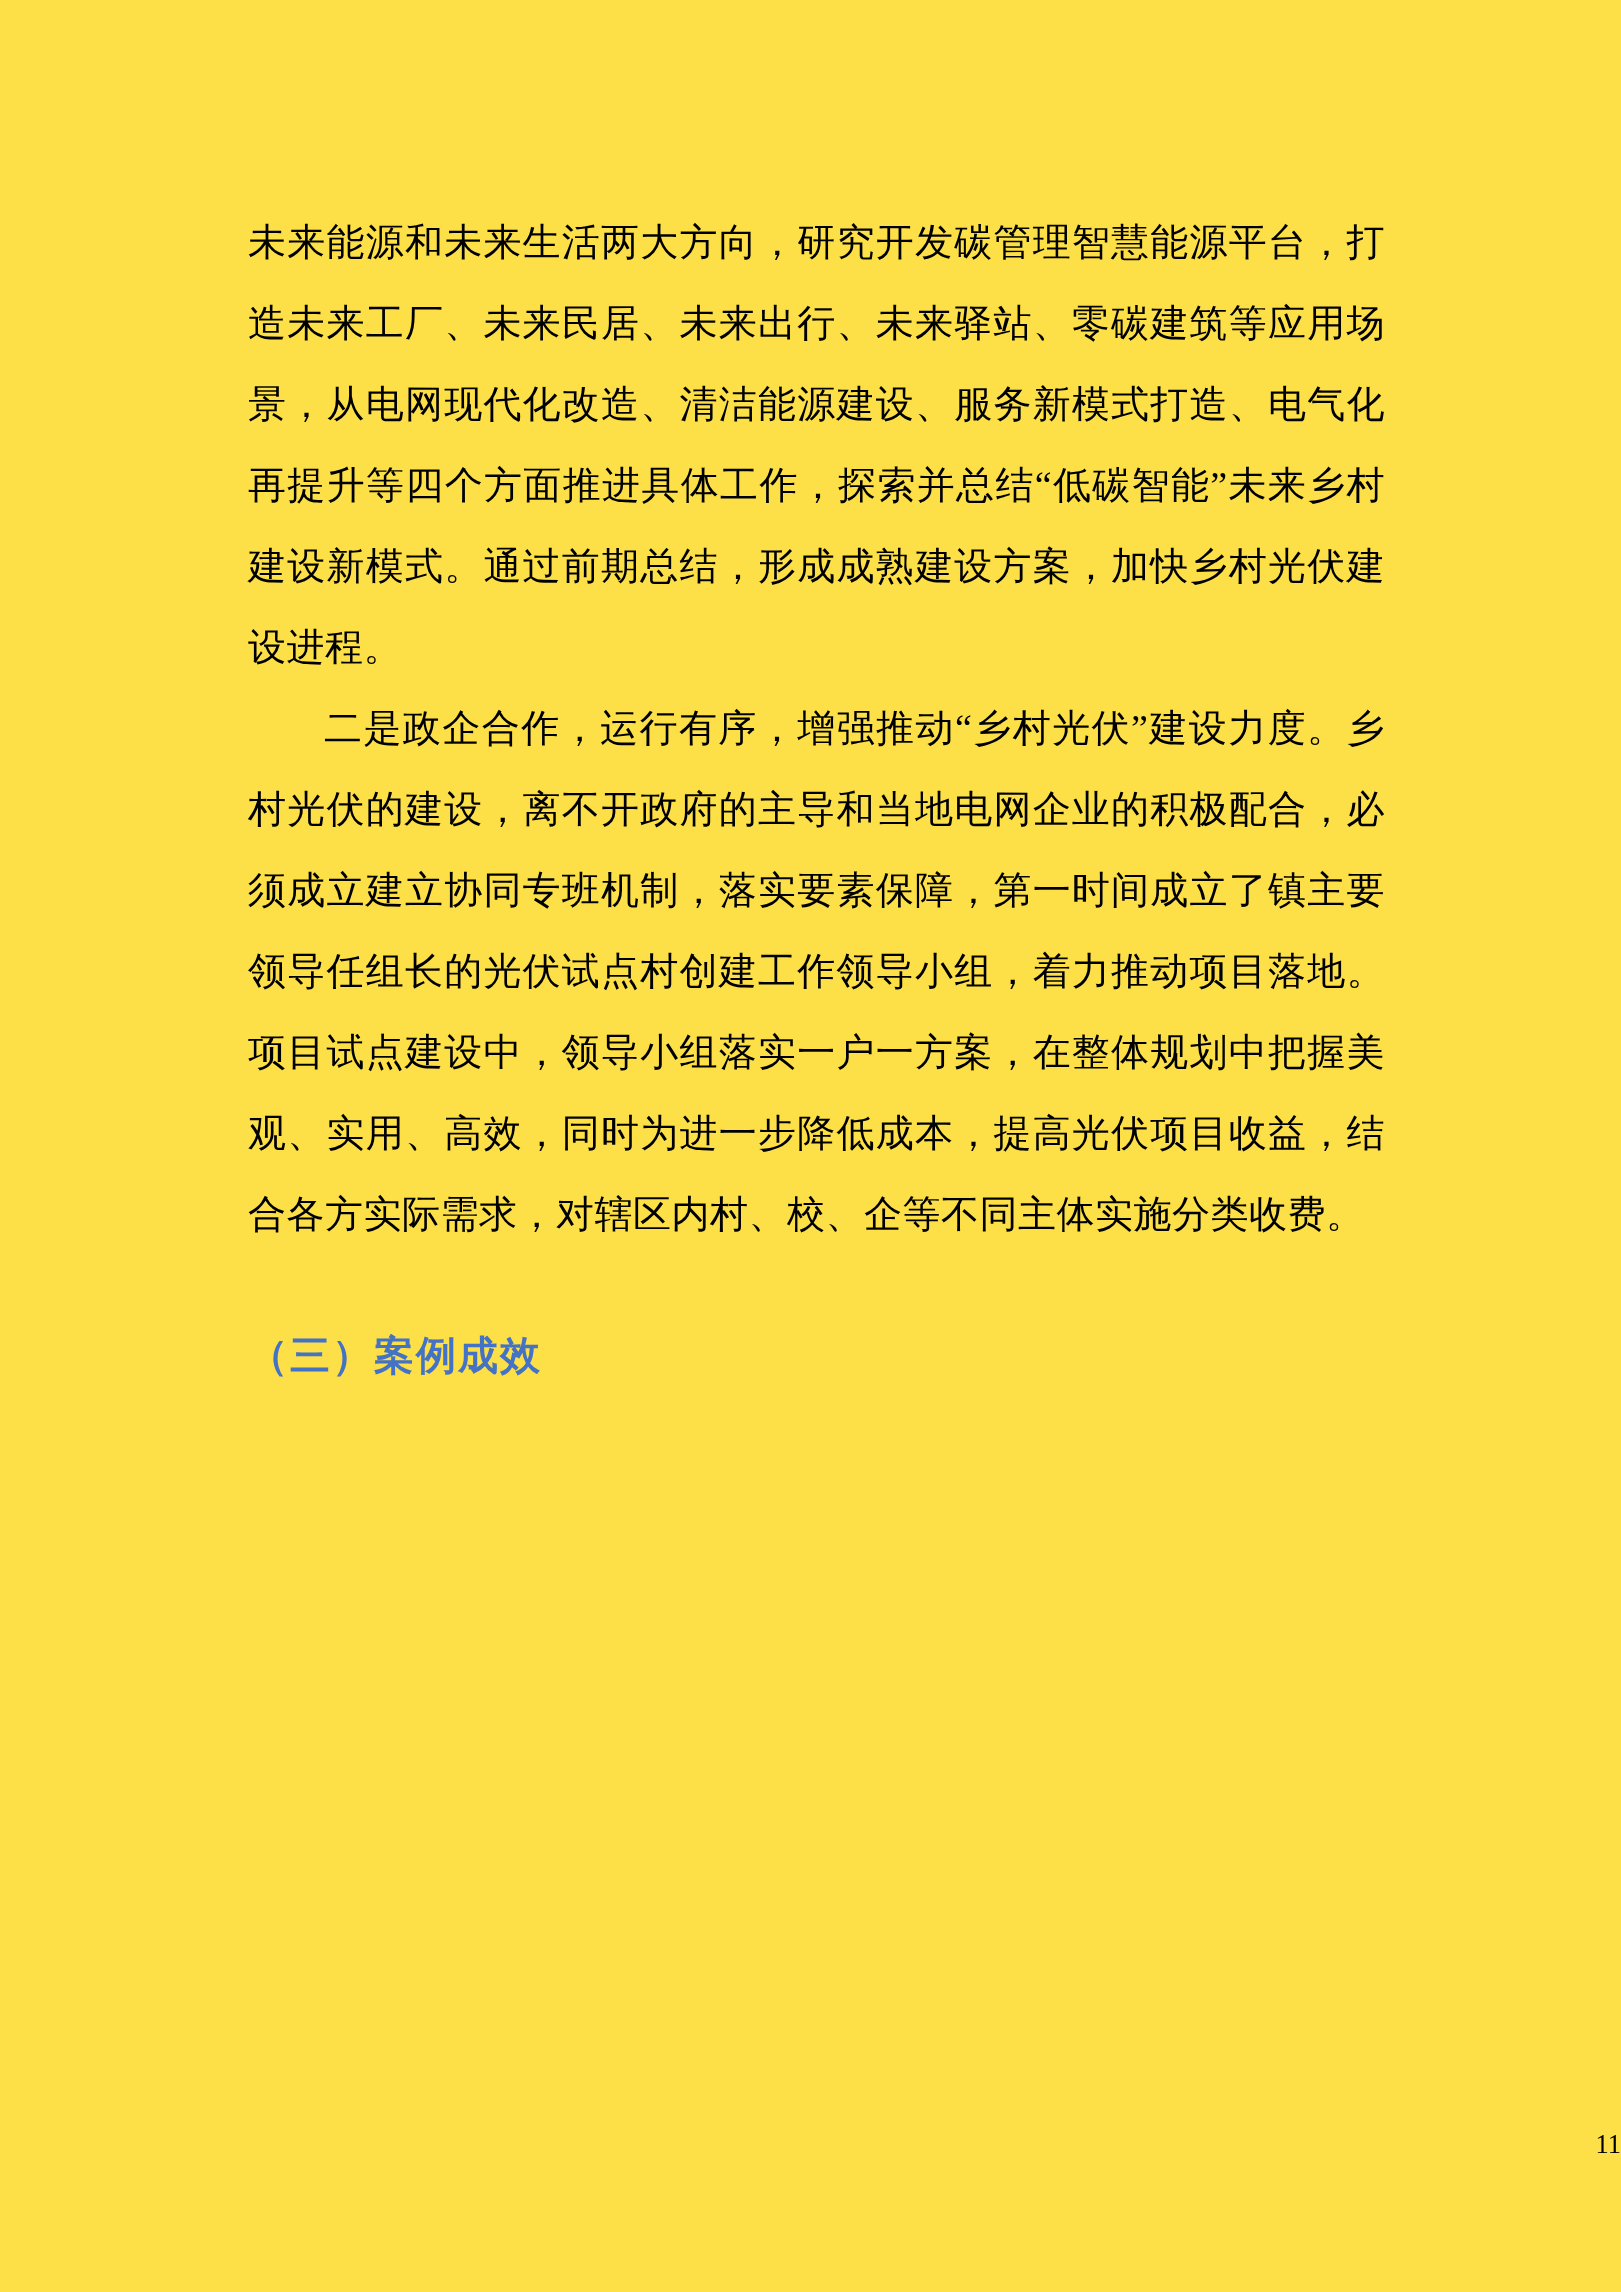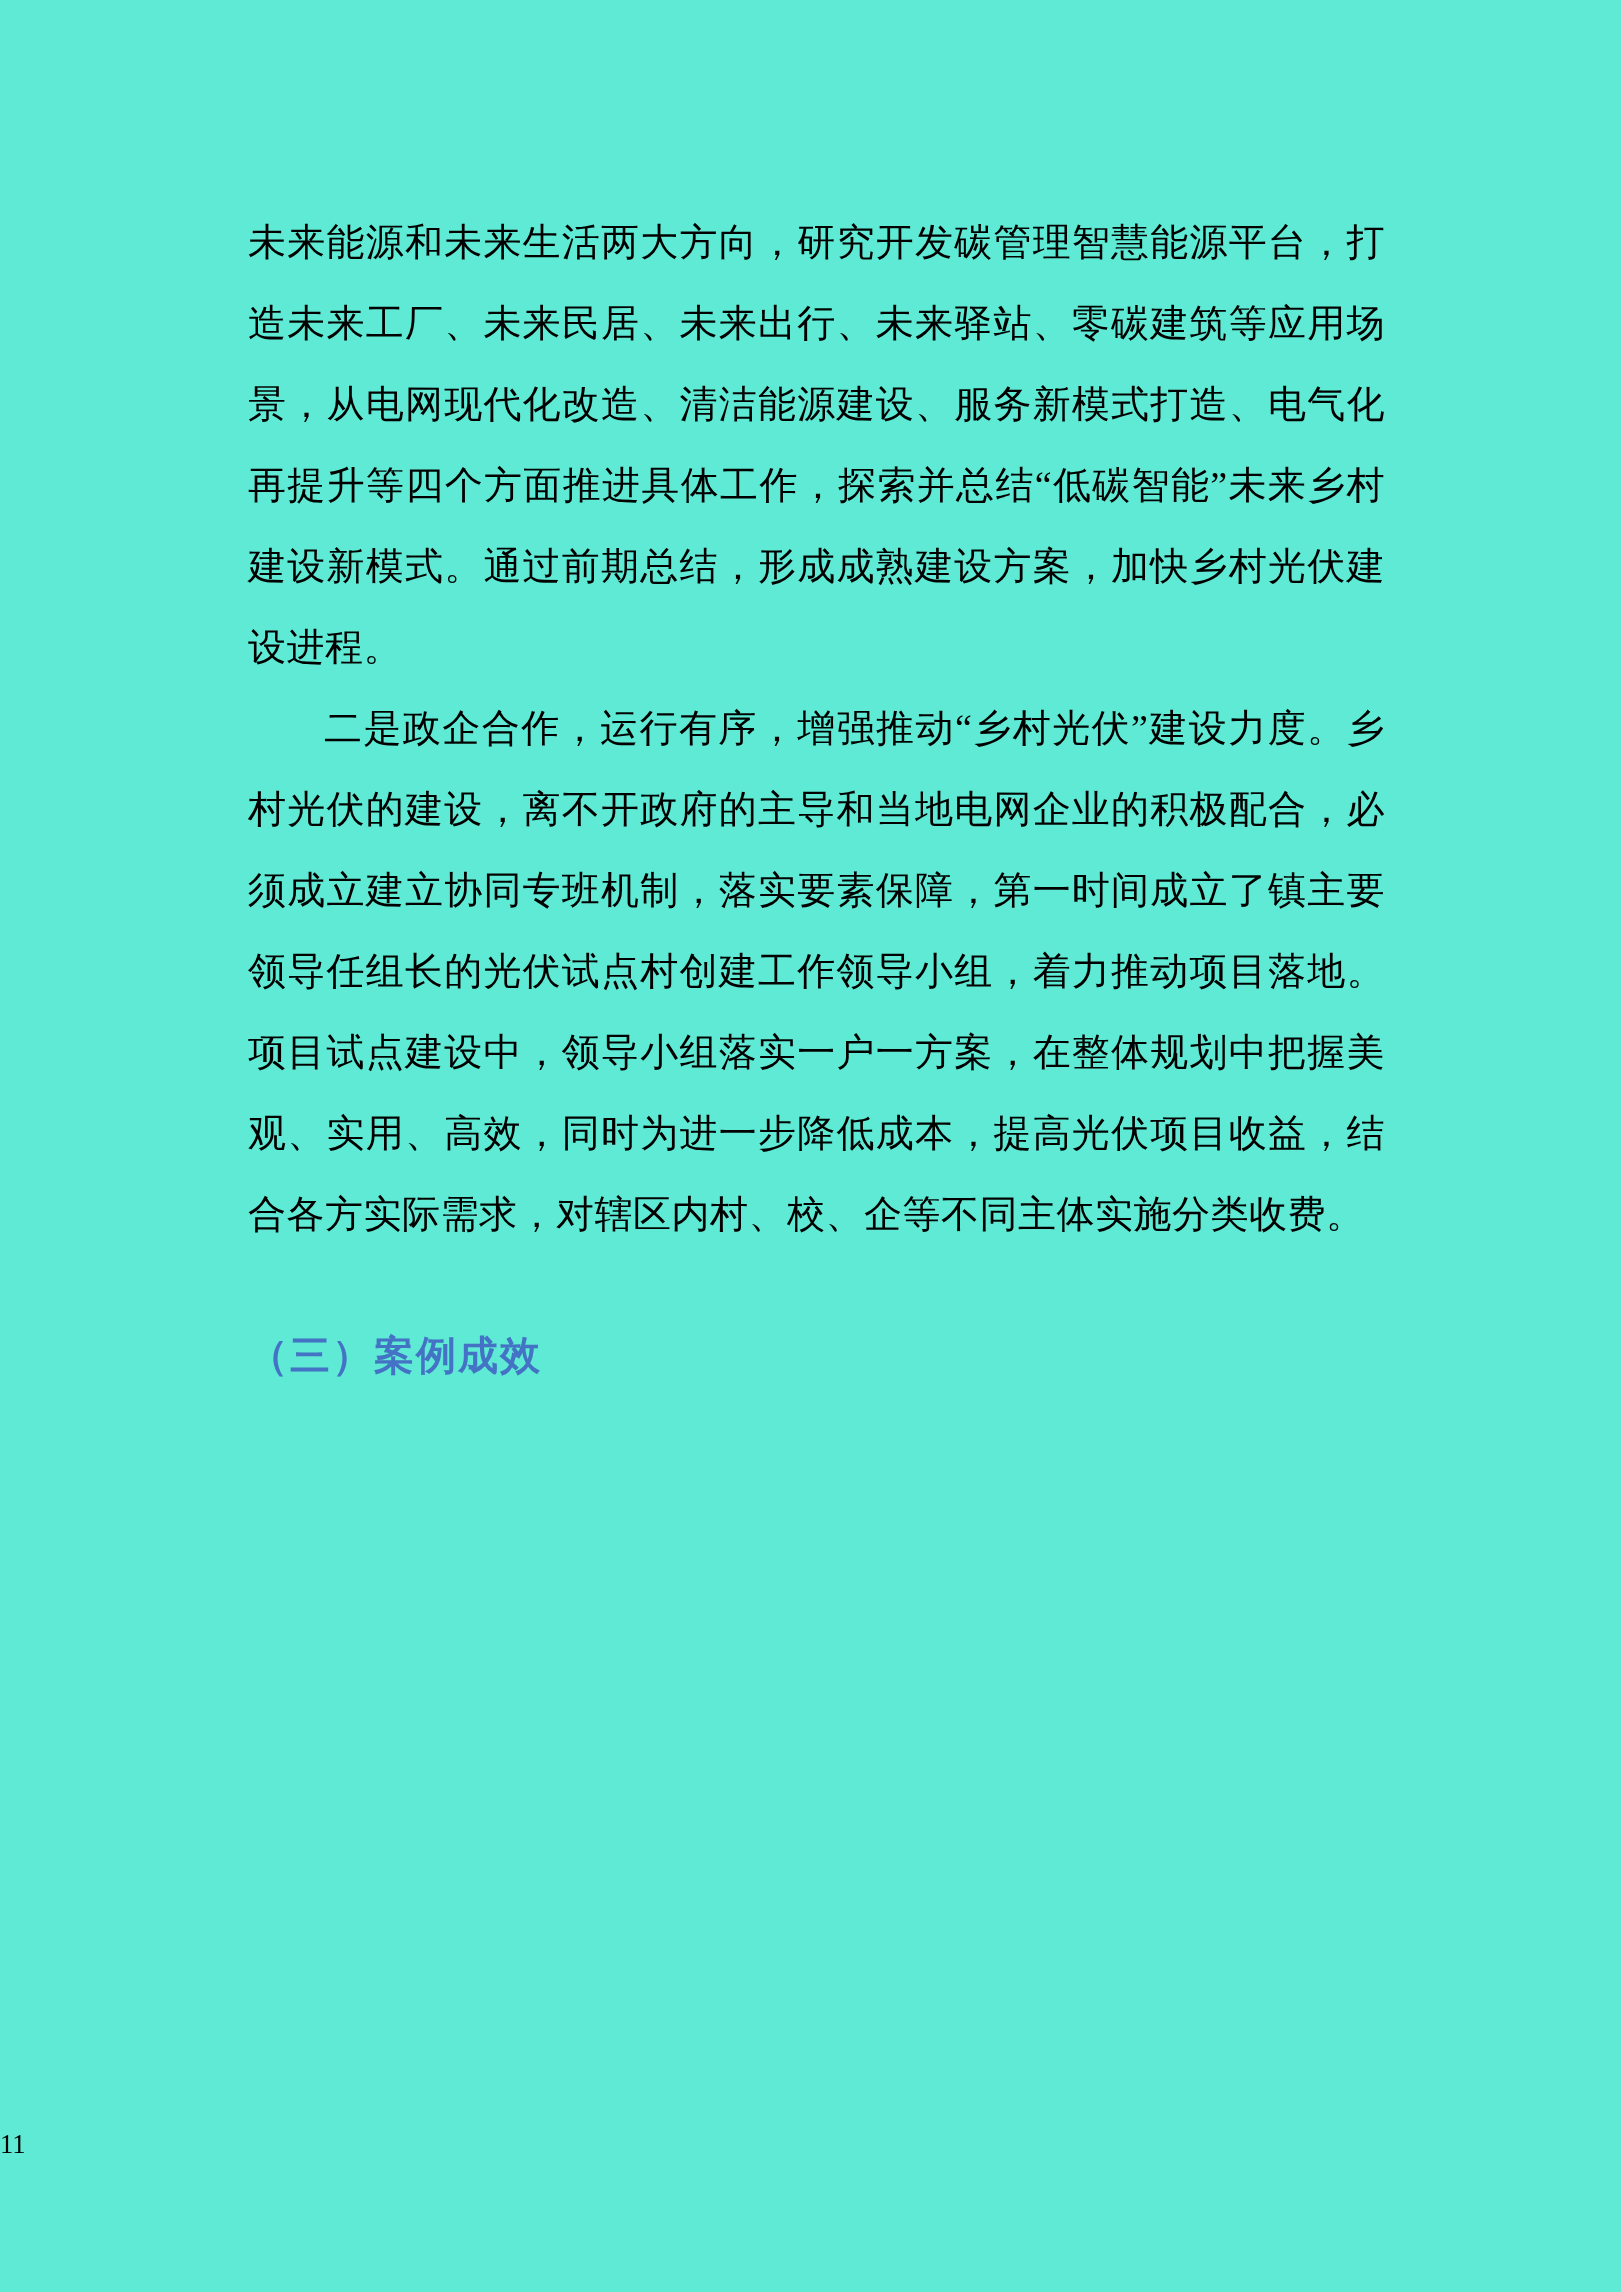--- a/index.html
+++ b/index.html
@@ -10,21 +10,21 @@
     width: 1621px;
     height: 2293px;
     background: #ffffff;
     position: relative;
     font-family: "Liberation Serif", "DejaVu Serif", serif;
     color: #000000;
   }
   .page {
     position: absolute;
     inset: 0;
-    background: #5eead4;
+    background: #fde047;
     overflow: hidden;
   }
   .doc {
     position: absolute;
     left: 248px;
     top: 202px;
     width: 1137px;
   }
   p.body-para {
     margin: 0;
@@ -45,21 +45,21 @@
     line-height: 59px;
     font-weight: bold;
     font-family: "Liberation Sans", "DejaVu Sans", sans-serif;
     letter-spacing: 2px;
   }
   .footer {
     position: absolute;
     top: 2125px;
     left: 0;
     width: 1621px;
-    text-align: left;
+    text-align: right;
     font-size: 26.5px;
     line-height: 39px;
   }
 </style>
 </head>
 <body>
 
 <div class="page">
   <div class="doc">
 

